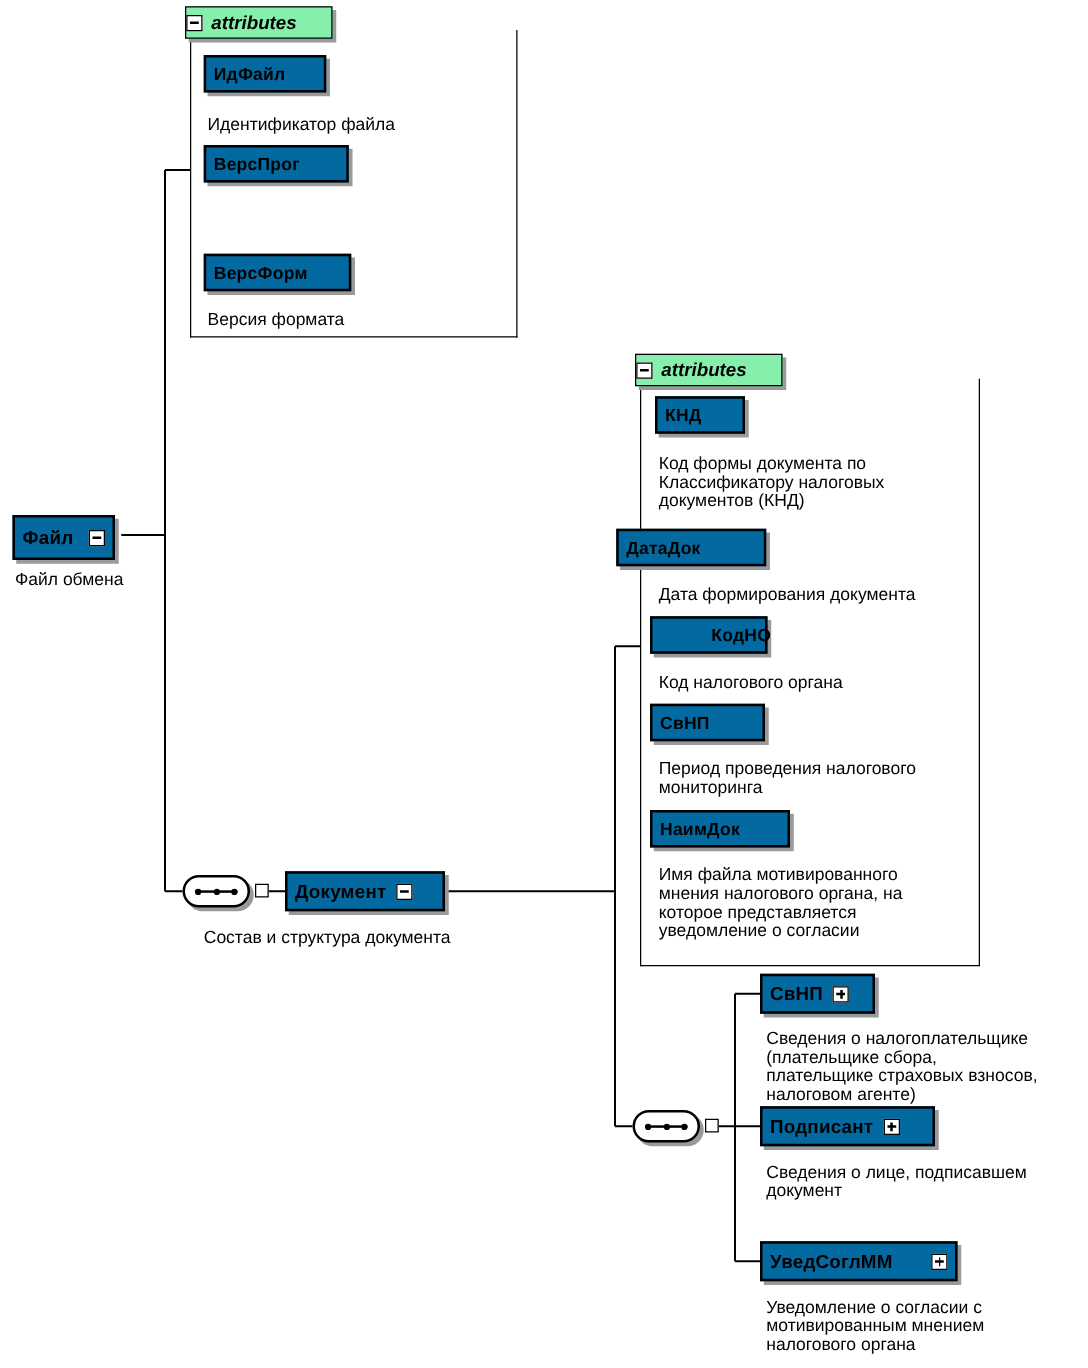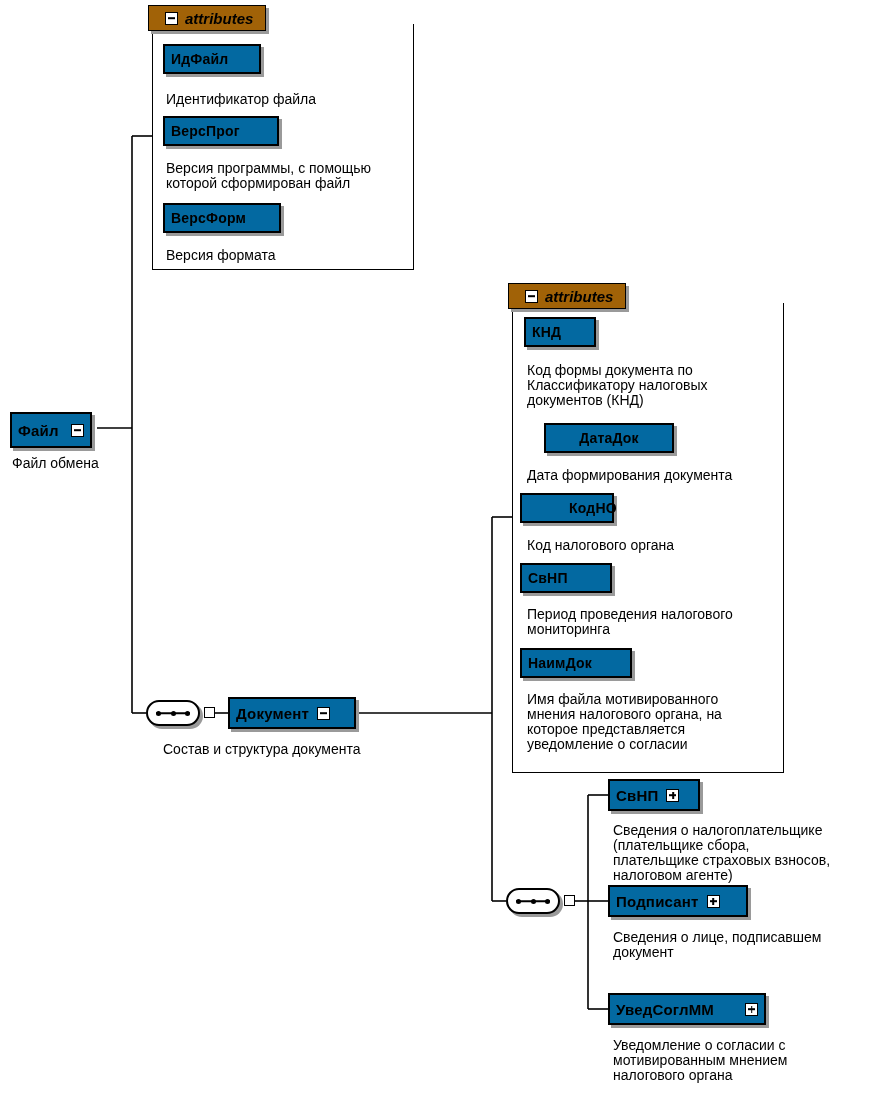--- a/index.html
+++ b/index.html
@@ -78,25 +78,25 @@
     position: absolute;
     box-sizing: border-box;
     border: 1.5px solid #000;
     border-top: none;
     background: transparent;
   }
   .attrhead {
     position: absolute;
     box-sizing: border-box;
     border: 1.5px solid #000;
-    background: #a16207;
+    background: #86efac;
     height: 26px;
     display: flex;
     align-items: center;
-    padding: 0 16px;
+    padding: 0 0;
     box-shadow: 3px 3px 0 #9a9a9a;
   }
   .attrhead .minus {
     width: 13px;
     height: 13px;
     border: 1.6px solid #000;
     box-sizing: border-box;
     position: relative;
     margin-right: 7px;
     background: #fff;
@@ -220,22 +220,20 @@
   </div>
 
   <div class="node small" style="left:163px; top:44px; width:98px; height:30px;">
     <span class="label">ИдФайл</span>
   </div>
   <div class="caption" style="left:166px; top:92px; width:240px;">Идентификатор файла</div>
 
   <div class="node small" style="left:163px; top:116px; width:116px; height:30px;">
     <span class="label">ВерсПрог</span>
   </div>
-  <div class="caption" style="left:166px; top:161px; width:245px;">Версия программы, с помощью
-которой сформирован файл</div>
 
   <div class="node small" style="left:163px; top:203px; width:118px; height:30px;">
     <span class="label">ВерсФорм</span>
   </div>
   <div class="caption" style="left:166px; top:248px; width:240px;">Версия формата</div>
 
   <div class="seq" style="left:146px; top:700px;">
     <div class="dots">
       <div class="bar"></div>
       <i></i>
@@ -257,21 +255,21 @@
     <span class="txt">attributes</span>
   </div>
 
   <div class="node small" style="left:524px; top:317px; width:72px; height:30px;">
     <span class="label">КНД</span>
   </div>
   <div class="caption" style="left:527px; top:363px; width:250px;">Код формы документа по
 Классификатору налоговых
 документов (КНД)</div>
 
-  <div class="node small" style="left:544px; top:423px; width:130px; height:30px;justify-content:center;">
+  <div class="node small" style="left:493px; top:423px; width:120px; height:30px;">
     <span class="label">ДатаДок</span>
   </div>
   <div class="caption" style="left:527px; top:468px; width:255px;">Дата формирования документа</div>
 
   <div class="node small" style="left:520px; top:493px; width:94px; height:30px;padding-left:47px;">
     <span class="label">КодНО</span>
   </div>
   <div class="caption" style="left:527px; top:538px; width:250px;">Код налогового органа</div>
 
   <div class="node small" style="left:520px; top:563px; width:92px; height:30px;">

